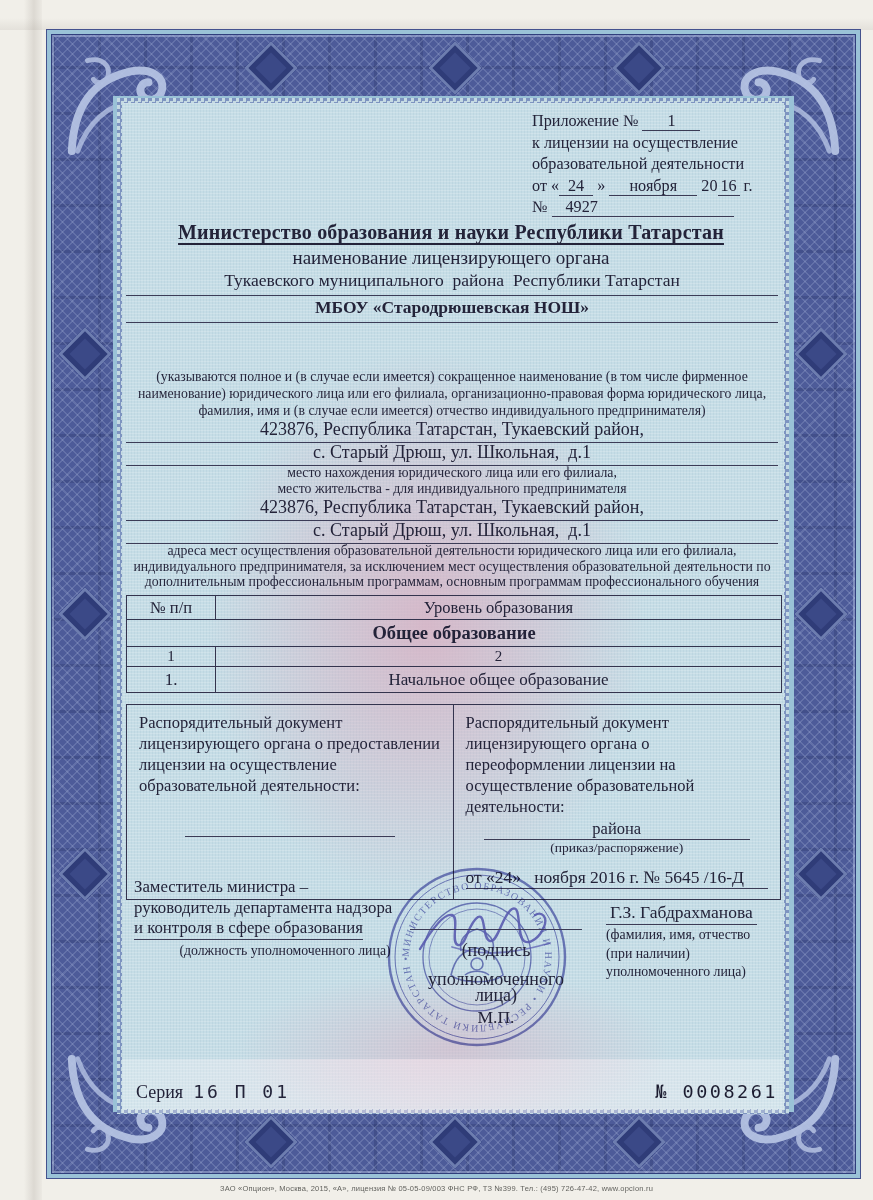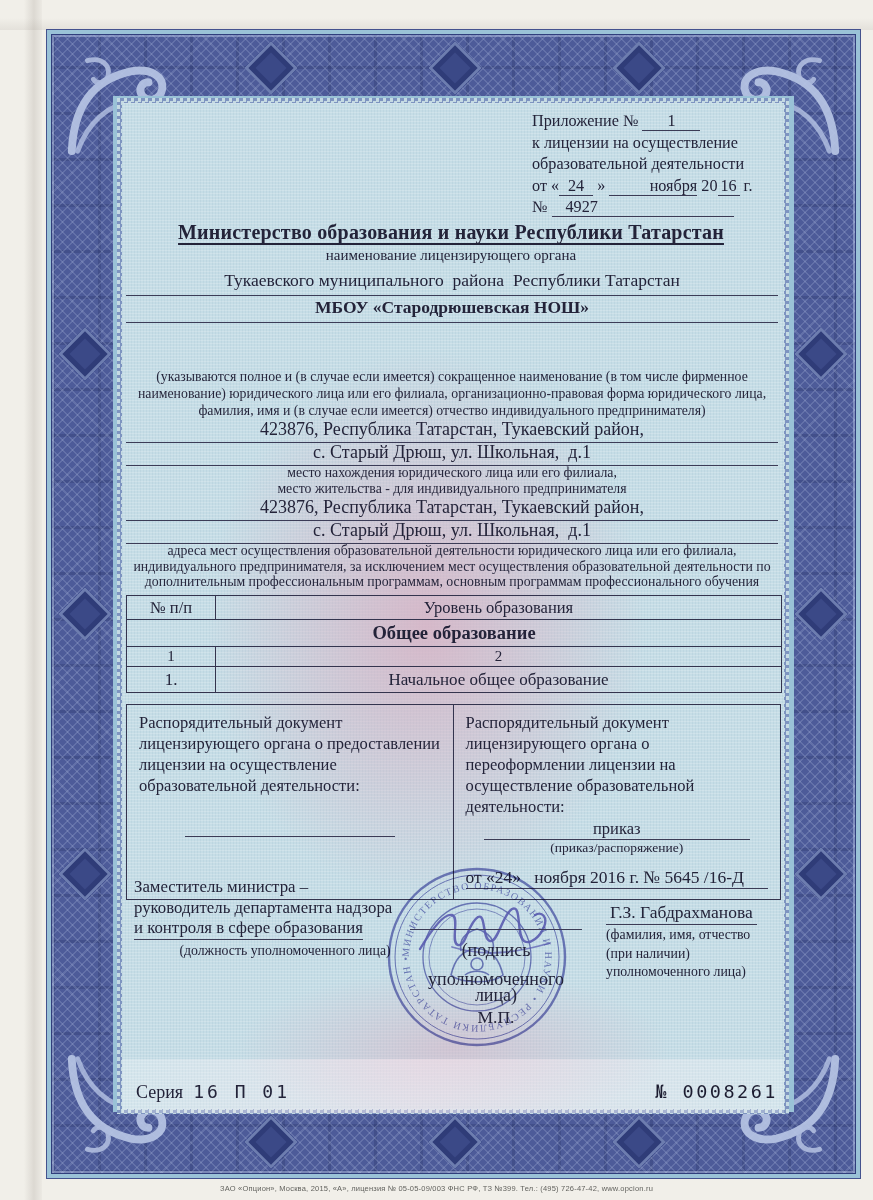--- a/index.html
+++ b/index.html
@@ -50,27 +50,27 @@
   .d-left{left:14px;} .d-right{right:15px;}
 
   
   .content{position:absolute;inset:0;font-size:17px;}
   .pre{white-space:pre-wrap;}
   .blank{display:inline-block;border-bottom:1.1px solid #3b3b55;text-align:center;line-height:18px;}
 
   .appendix{position:absolute;left:410px;top:8px;width:256px;font-size:16.2px;line-height:21.5px;}
   .appendix .blank{min-width:58px;}
   .appendix .b-day{min-width:34px;}
-  .appendix .b-month{min-width:88px;text-align:right;}
+  .appendix .b-month{min-width:88px;}
   .appendix .b-year{min-width:22px;}
   .appendix .b-num{min-width:168px;text-align:left;padding-left:14px;}
 
   .title-block{position:absolute;left:0;right:4px;top:118px;text-align:center;}
   .doc-title{font-size:20px;font-weight:bold;text-decoration:underline;text-underline-offset:4px;letter-spacing:.2px;}
-  .doc-subtitle{font-size:15px;margin-top:3px;}
+  .doc-subtitle{font-size:19px;margin-top:3px;}
 
   .flines{position:absolute;left:4px;right:6px;text-align:center;}
   .fline{height:26px;line-height:23px;font-size:17.5px;border-bottom:1.3px solid #3c3c57;}
   .fline.bold{font-weight:bold;}
   .fline.addr{font-size:18px;}
   .org-lines{top:166px;}
   .note{position:absolute;left:4px;right:6px;text-align:center;font-size:13.8px;line-height:17px;color:#26263c;}
   .org-note{top:265px;}
   .legal-lines{top:317px;} .legal-lines .fline{height:22px;line-height:19px;}
   .legal-note{top:362px;line-height:15.5px;}
@@ -246,21 +246,21 @@
       </tbody>
         </table>
 
       <div class="orders">
         <div class="cell left">
           <span>Распорядительный документ лицензирующего органа о предоставлении лицензии на осуществление образовательной деятельности:</span>
           <span class="order-blank"></span>
         </div>
         <div class="cell">
           <span>Распорядительный документ лицензирующего органа о переоформлении лицензии на осуществление образовательной деятельности:</span>
-          <span class="doc-type">приказ</span>
+          <span class="doc-type">района</span>
           <div class="doc-type-note">(приказ/распоряжение)</div>
           <span class="doc-date pre">от «24»   ноября 2016 г. № 5645 /16-Д</span>
         </div>
       </div>
 
       <div class="pos-col">
         <div>Заместитель министра –</div>
         <div>руководитель департамента надзора</div>
         <div><span class="ul">и контроля в сфере образования</span></div>
         <div class="pos-note">(должность уполномоченного лица)</div>

